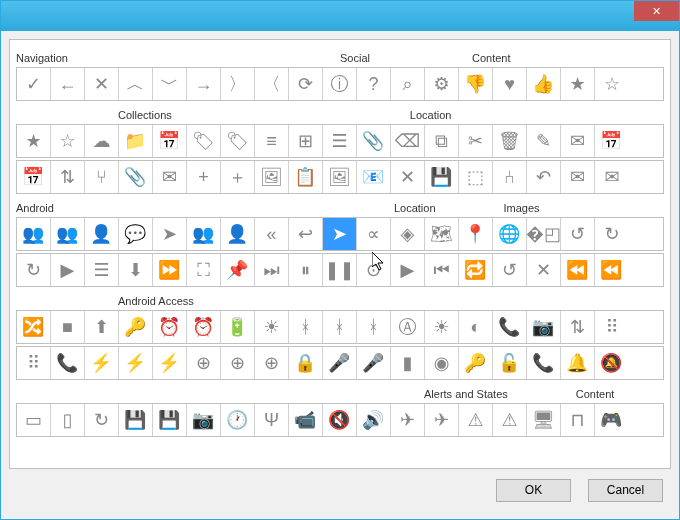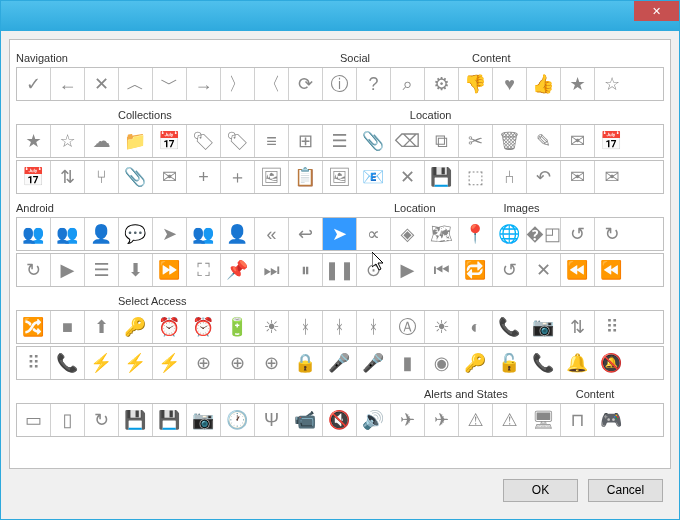--- a/index.html
+++ b/index.html
@@ -11,21 +11,21 @@
 .content{flex:1;padding:8px;overflow:hidden;display:flex;flex-direction:column;background:#f0f0f0}
 .icon-panel{flex:1;border:1px solid #bfbfbf;background:#fff;overflow-y:scroll;overflow-x:hidden;padding:4px 4px 4px 4px}
 .cat-row{display:flex;font-size:11px;color:#333;margin:8px 0 0 2px;height:14px}
 .cat-label{white-space:nowrap}
 .icon-row{display:flex;border:1px solid #c0c0c0;margin:1px 2px 2px 2px;height:34px}
 .icon-cell{width:34px;height:32px;border-right:1px solid #d0d0d0;display:flex;align-items:center;justify-content:center;cursor:pointer;position:relative;flex-shrink:0}
 .icon-cell:last-child{border-right:none}
 .icon-cell.selected{background:#3399ff}
 .icon-cell .ug{font-size:18px;color:#888;line-height:1}
 .icon-cell.selected .ug{color:#fff}
-.button-bar{height:42px;display:flex;justify-content:flex-end;align-items:center;gap:10px;padding:0 8px}
+.button-bar{height:42px;display:flex;justify-content:flex-end;align-items:center;gap:17px;padding:0 8px}
 .btn{min-width:75px;height:23px;border:1px solid #adadad;background:#e1e1e1;font-size:12px;cursor:pointer}
 .cursor{position:absolute;left:372px;top:252px;pointer-events:none;z-index:10}
 .cursor svg{width:16px;height:20px}
 </style>
 </head>
 <body>
 
 <div class="window">
   <div class="titlebar">
     <div class="close-btn">
@@ -329,21 +329,21 @@
           </div>
           <div class="icon-cell">
             <span class="ug">⏪</span>
           </div>
           <div class="icon-cell">
             <span class="ug">⏪</span>
           </div>
         </div>
         <div class="cat-row">
           <div style="width: 102px;"></div>
-          <div class="cat-label">Select Access</div>
+          <div class="cat-label">Android Access</div>
         </div>
         <div class="icon-row">
           <div class="icon-cell">
             <span class="ug">🔀</span>
           </div>
           <div class="icon-cell">
             <span class="ug">■</span>
           </div>
           <div class="icon-cell">
             <span class="ug">⬆</span>

